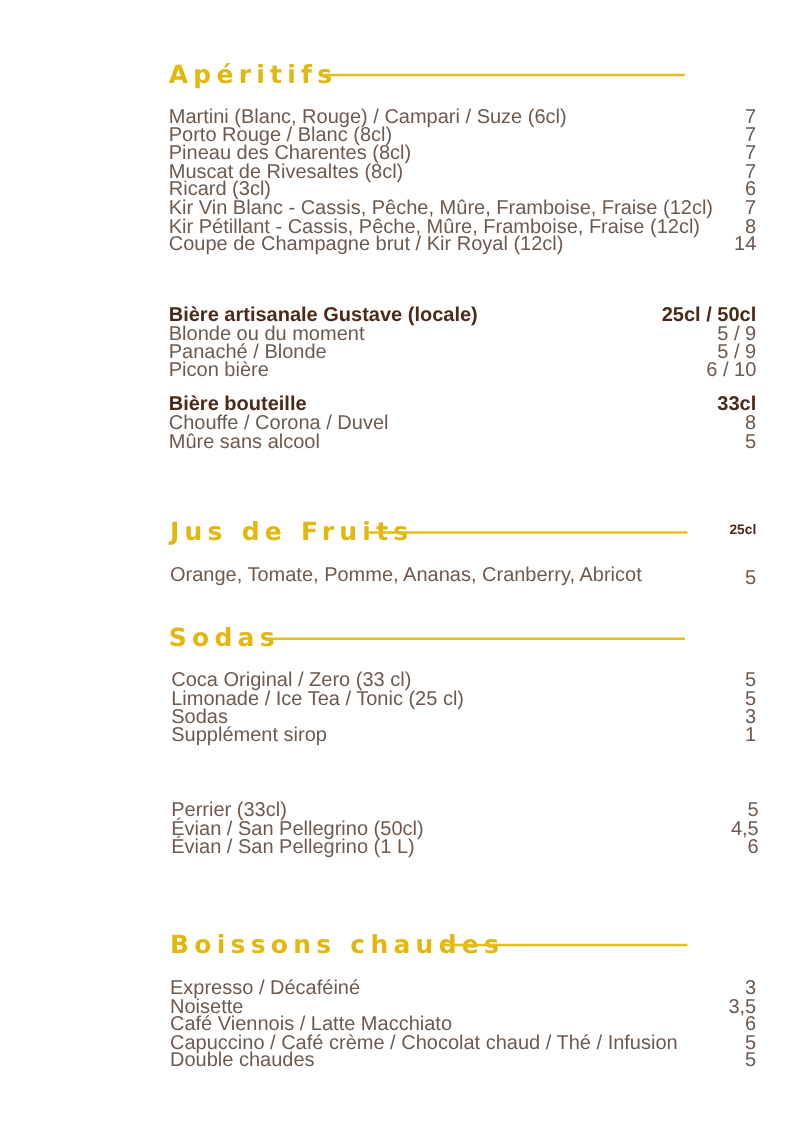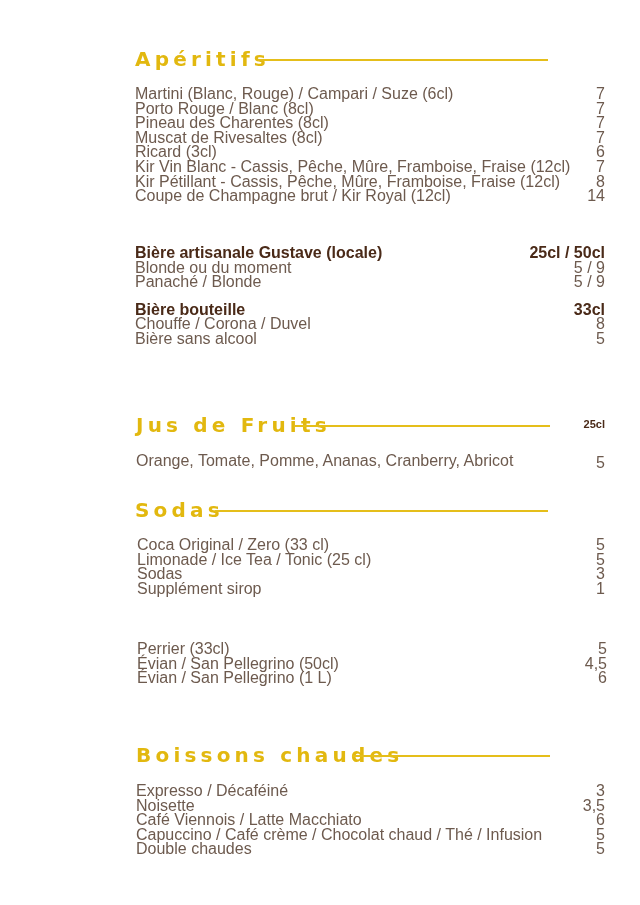--- a/index.html
+++ b/index.html
@@ -67,31 +67,35 @@
       <span class="price">25cl / 50cl</span>
     </div>
   <div class="row">
       <span class="name">Blonde ou du moment</span>
       <span class="price">5 / 9</span>
     </div>
   <div class="row">
       <span class="name">Panaché / Blonde</span>
       <span class="price">5 / 9</span>
     </div>
+  <div class="row">
+      <span class="name">Picon bière</span>
+      <span class="price">6 / 10</span>
+    </div>
   <div class="gap" style="height:13px"></div>
   <div class="row bold">
       <span class="name">Bière bouteille</span>
       <span class="price">33cl</span>
     </div>
   <div class="row">
       <span class="name">Chouffe / Corona / Duvel</span>
       <span class="price">8</span>
     </div>
   <div class="row">
-      <span class="name">Bière sans alcool</span>
+      <span class="name">Mûre sans alcool</span>
       <span class="price">5</span>
     </div>
 </div>
 
 <div class="section" style="top:414px; left:136px; width:469px;">
   <div class="sec-head">
     <span class="sec-title">Jus de Fruits</span>
     <div class="sec-line" style="left:159px; width:255px;"></div>
     <span class="sec-unit">25cl</span>
   </div>

